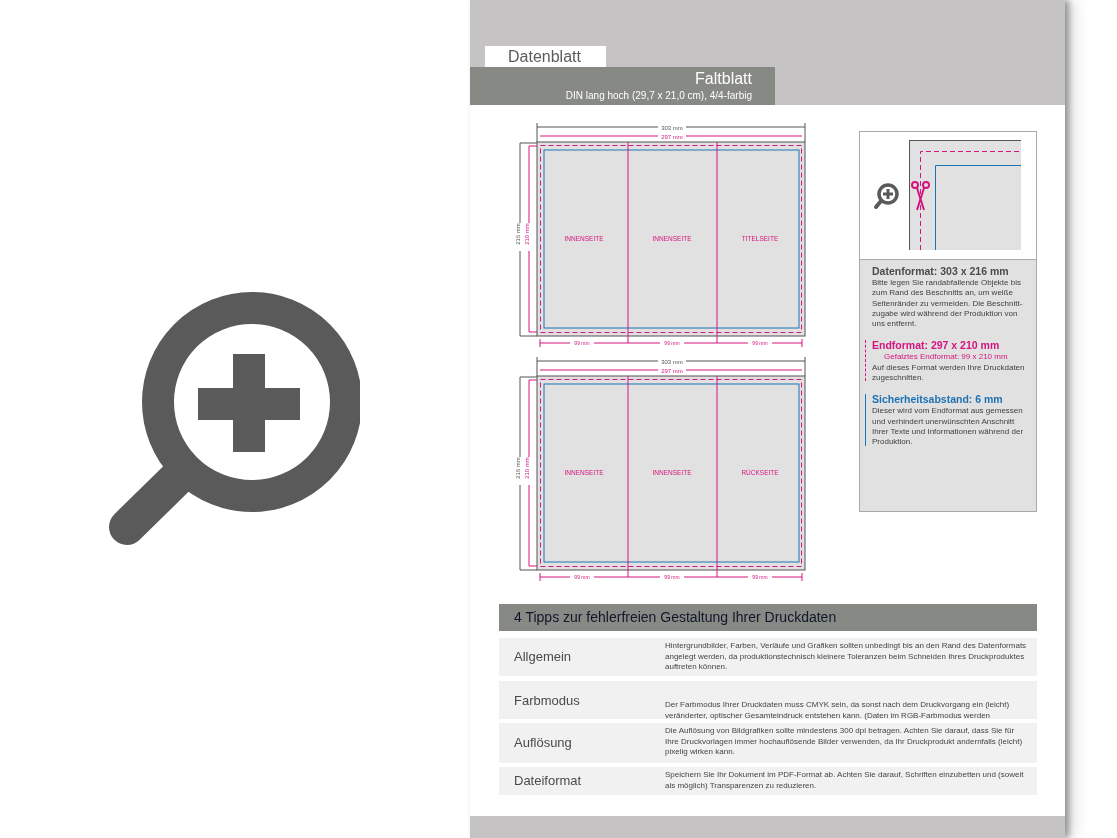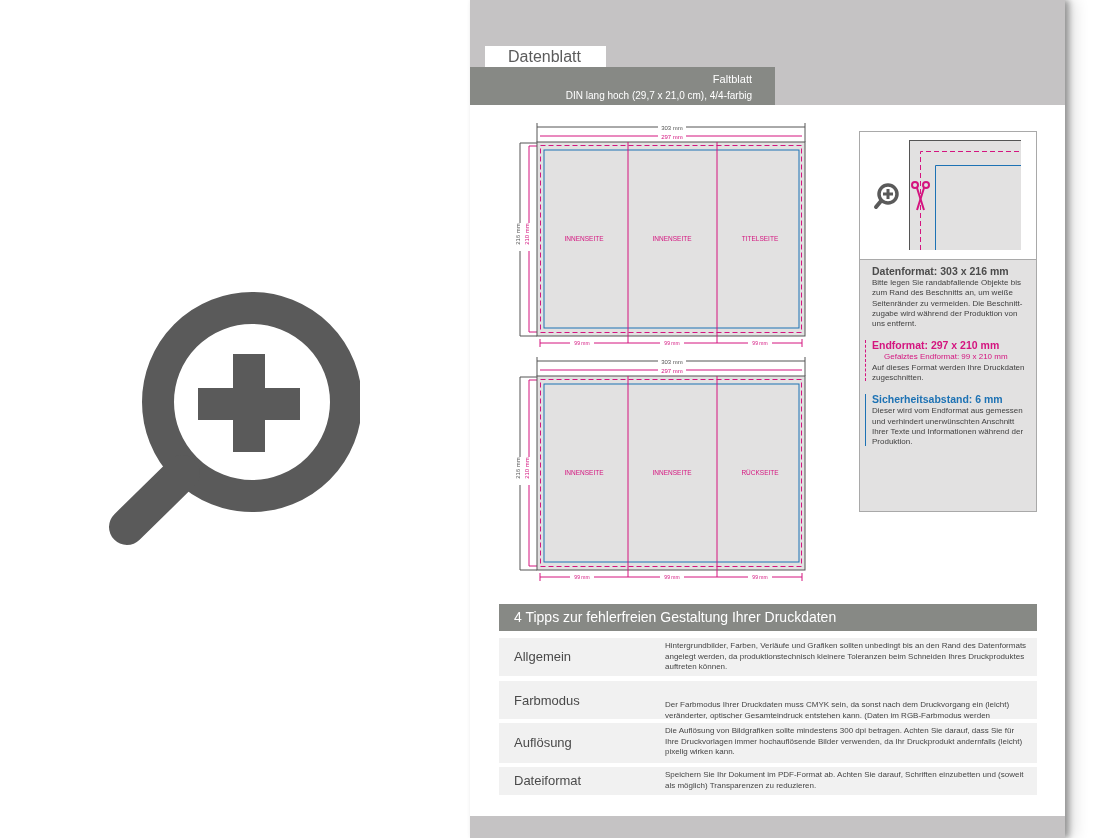--- a/index.html
+++ b/index.html
@@ -18,21 +18,21 @@
   .topband { position: absolute; left: 0; top: 0; width: 595px; height: 67px; background: #c5c3c4; }
   .topband-right { position: absolute; left: 305px; top: 67px; width: 290px; height: 38px; background: #c5c3c4; }
   .tab-datenblatt {
     position: absolute; left: 15px; top: 46px; width: 121px; height: 35px; background: #fff;
     color: #5b5b5b; font-size: 16px; line-height: 21px; padding-left: 23px; box-sizing: border-box;
   }
   .title-bar {
     position: absolute; left: 0; top: 67px; width: 305px; height: 38px; background: #878985;
     color: #fff; text-align: right; box-sizing: border-box; padding-right: 23px;
   }
-  .title-bar .t1 { font-size: 11px; line-height: 22px; padding-top: 1px; }
+  .title-bar .t1 { font-size: 16px; line-height: 22px; padding-top: 1px; }
   .title-bar .t2 { font-size: 10px; line-height: 12px; padding-left: 32px; }
 
   .diagram { position: absolute; left: 500px; width: 320px; height: 230px; }
   .diagram svg text { font-family: "Liberation Sans", sans-serif; }
 
   .info-box {
     position: absolute; left: 859px; top: 131px; width: 178px; height: 381px;
     border: 1px solid #a9a9a9; box-sizing: border-box; background: #fff;
   }
   .info-top { position: absolute; left: 0; top: 0; width: 176px; height: 127px; background: #fff; }
@@ -51,21 +51,21 @@
     border-left: 1.5px dashed #d4147f;
   }
   .sec-blue .h { color: #1d72b4; }
   .sec-blue::before {
     content: ""; position: absolute; left: -7px; top: 1px; bottom: 2px;
     border-left: 1.5px solid #1d72b4;
   }
 
   .tips-header {
     position: absolute; left: 499px; top: 604px; width: 538px; height: 27px; background: #878985;
-    color: #ffffff; font-size: 14px; line-height: 27px; padding-left: 15px; box-sizing: border-box;
+    color: #0f172a; font-size: 14px; line-height: 27px; padding-left: 15px; box-sizing: border-box;
   }
   .tip-row {
     position: absolute; left: 499px; width: 538px; background: #f1f1f1;
   }
   .tip-label {
     position: absolute; left: 15px; font-size: 13px; color: #4a4a4a; text-align: right;
   }
   .tip-text {
     position: absolute; left: 166px; width: 365px; font-size: 8px; line-height: 10.5px; color: #454545;
   }

